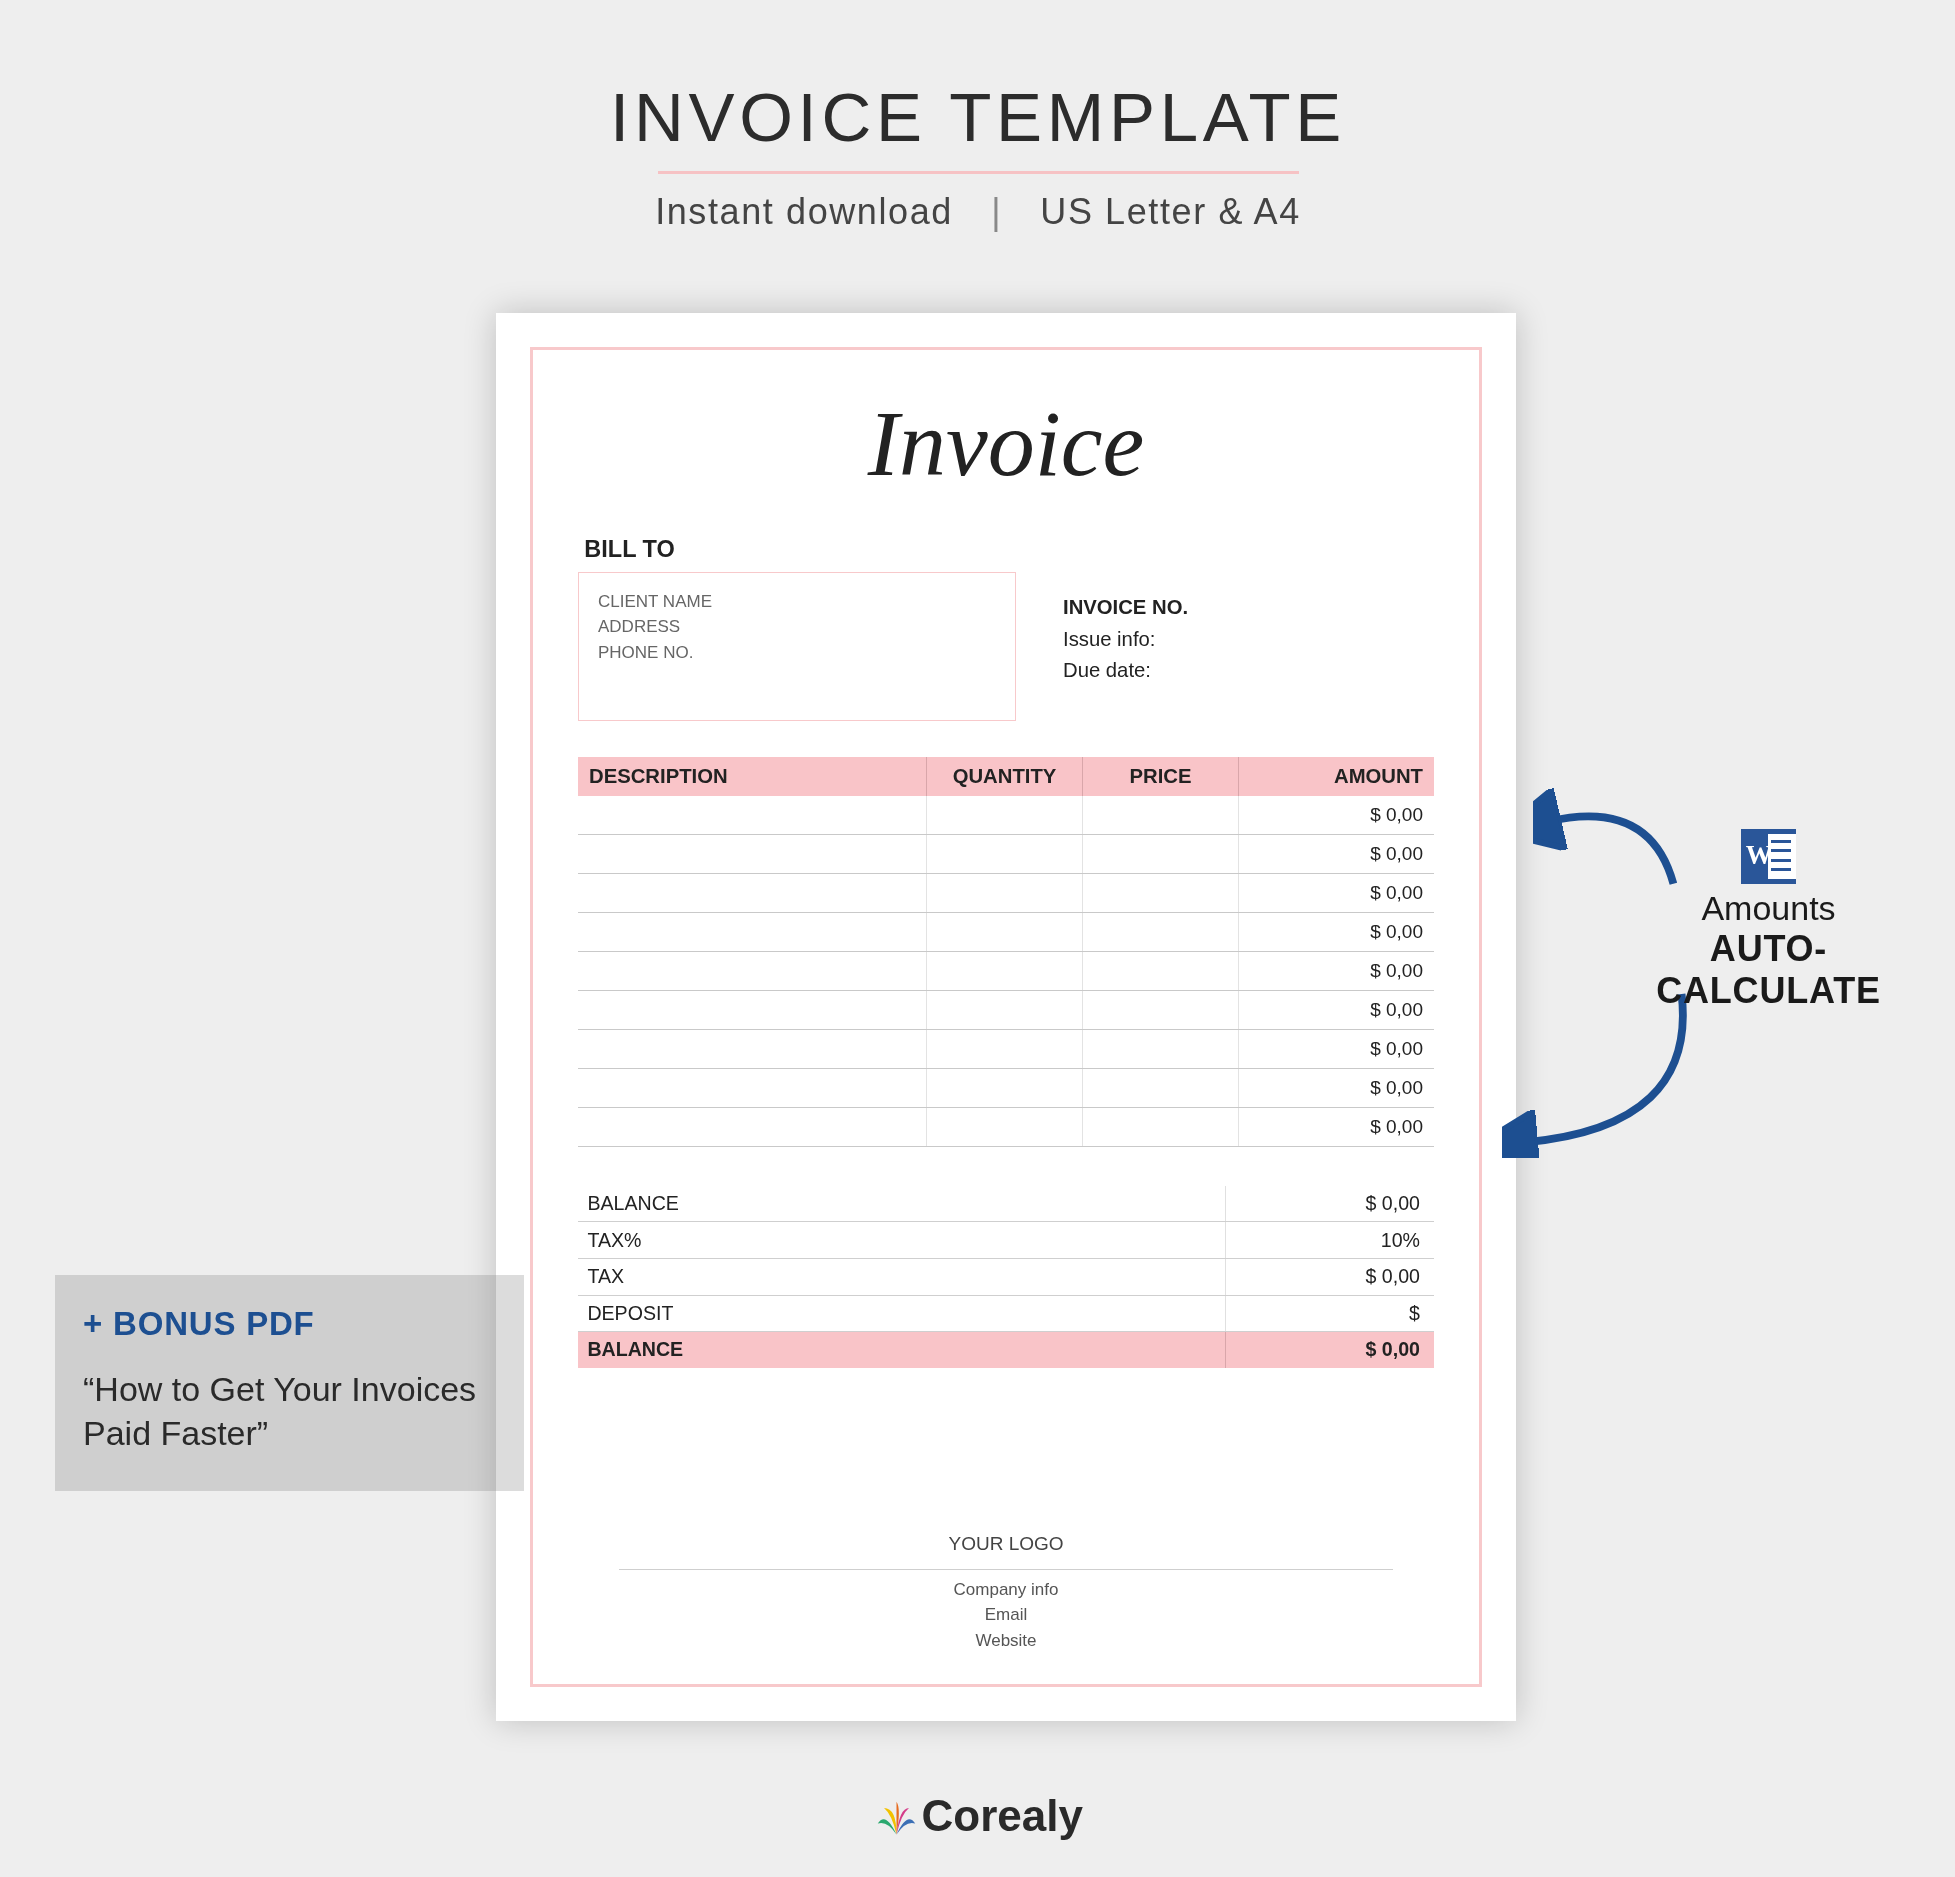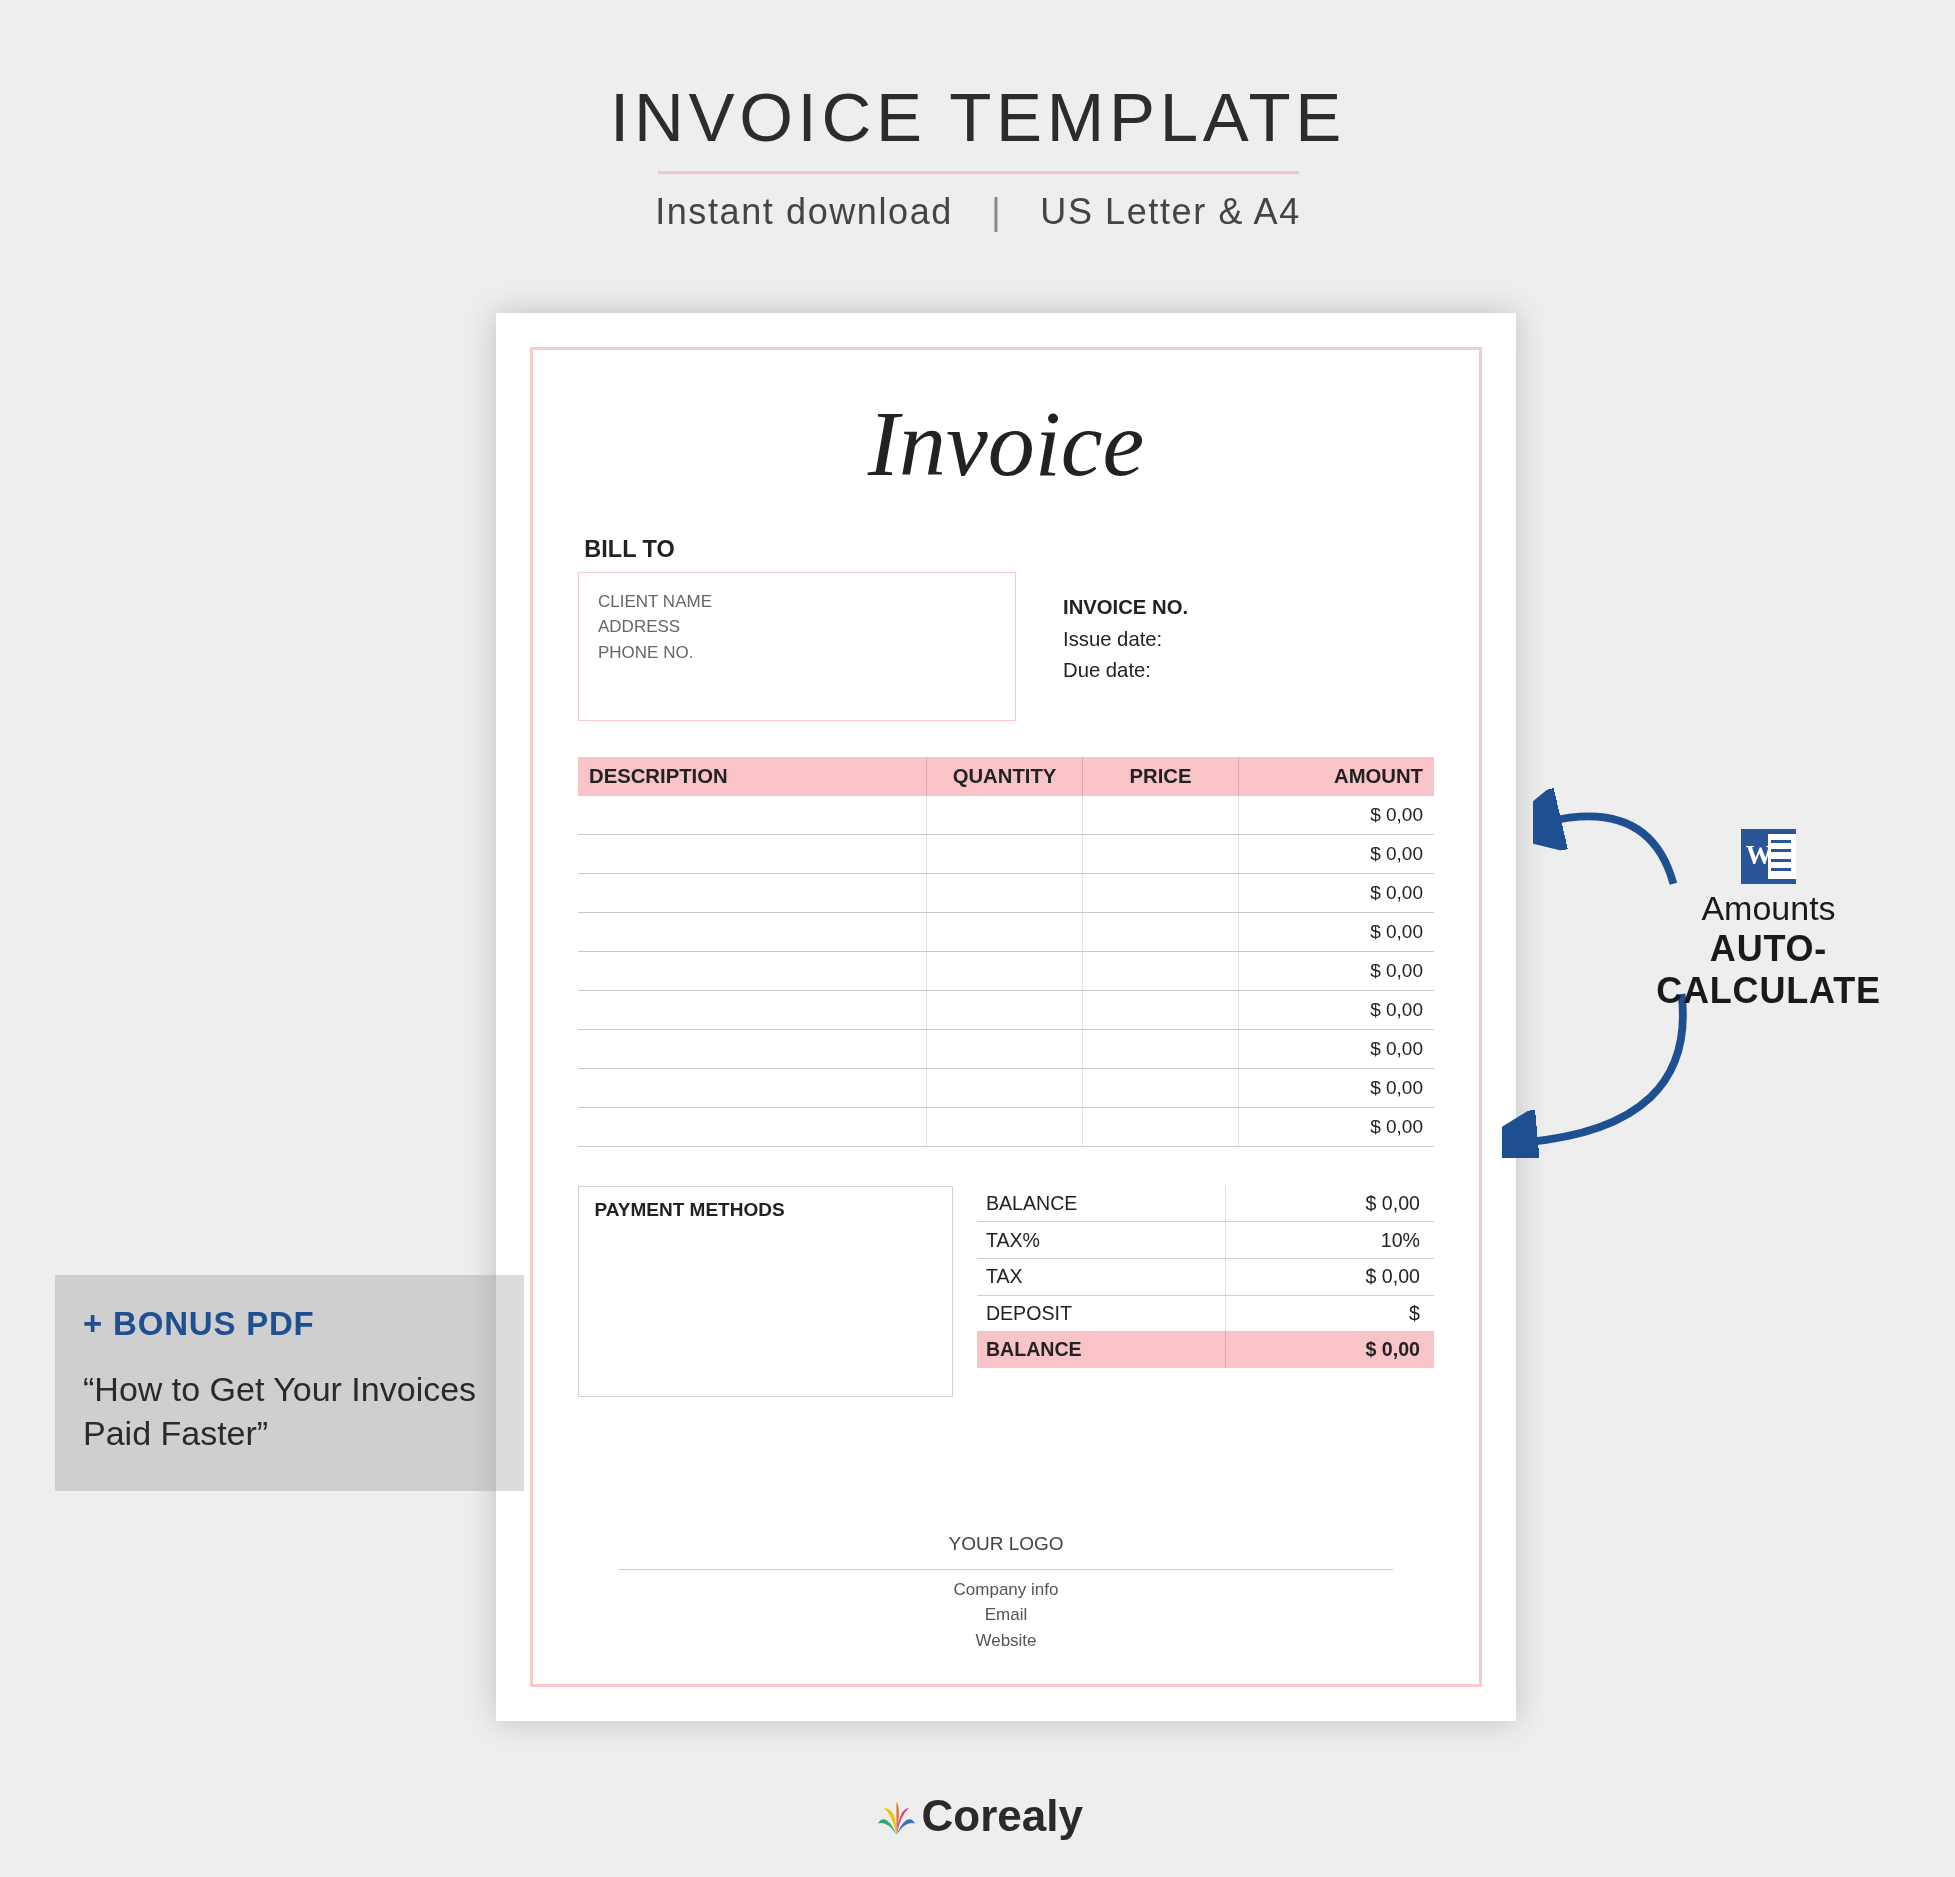--- a/index.html
+++ b/index.html
@@ -156,21 +156,21 @@
 
     <div class="billto-lbl">BILL TO</div>
     <div class="meta-row">
       <div class="client-box">
         <div>CLIENT NAME</div>
         <div>ADDRESS</div>
         <div>PHONE NO.</div>
       </div>
       <div class="inv-meta">
         <div class="k">INVOICE NO.</div>
-        <div>Issue date:</div>
+        <div>Issue info:</div>
         <div>Due date:</div>
       </div>
     </div>
 
     <table class="tbl">
       <thead>
         <tr>
           <th>DESCRIPTION</th>
           <th class="qty">QUANTITY</th>
           <th class="price">PRICE</th>
@@ -229,23 +229,20 @@
           <tr>
             <td></td>
             <td></td>
             <td></td>
             <td>$  0,00</td>
           </tr>
         </tbody>
     </table>
 
     <div class="lower">
-      <div class="pay-box">
-        <span>PAYMENT METHODS</span>
-      </div>
       <div class="totals">
         <div class="trow">
             <div class="lab">BALANCE</div>
             <div class="val">$   0,00</div>
           </div>
         <div class="trow">
             <div class="lab">TAX%</div>
             <div class="val">10%</div>
           </div>
         <div class="trow">

